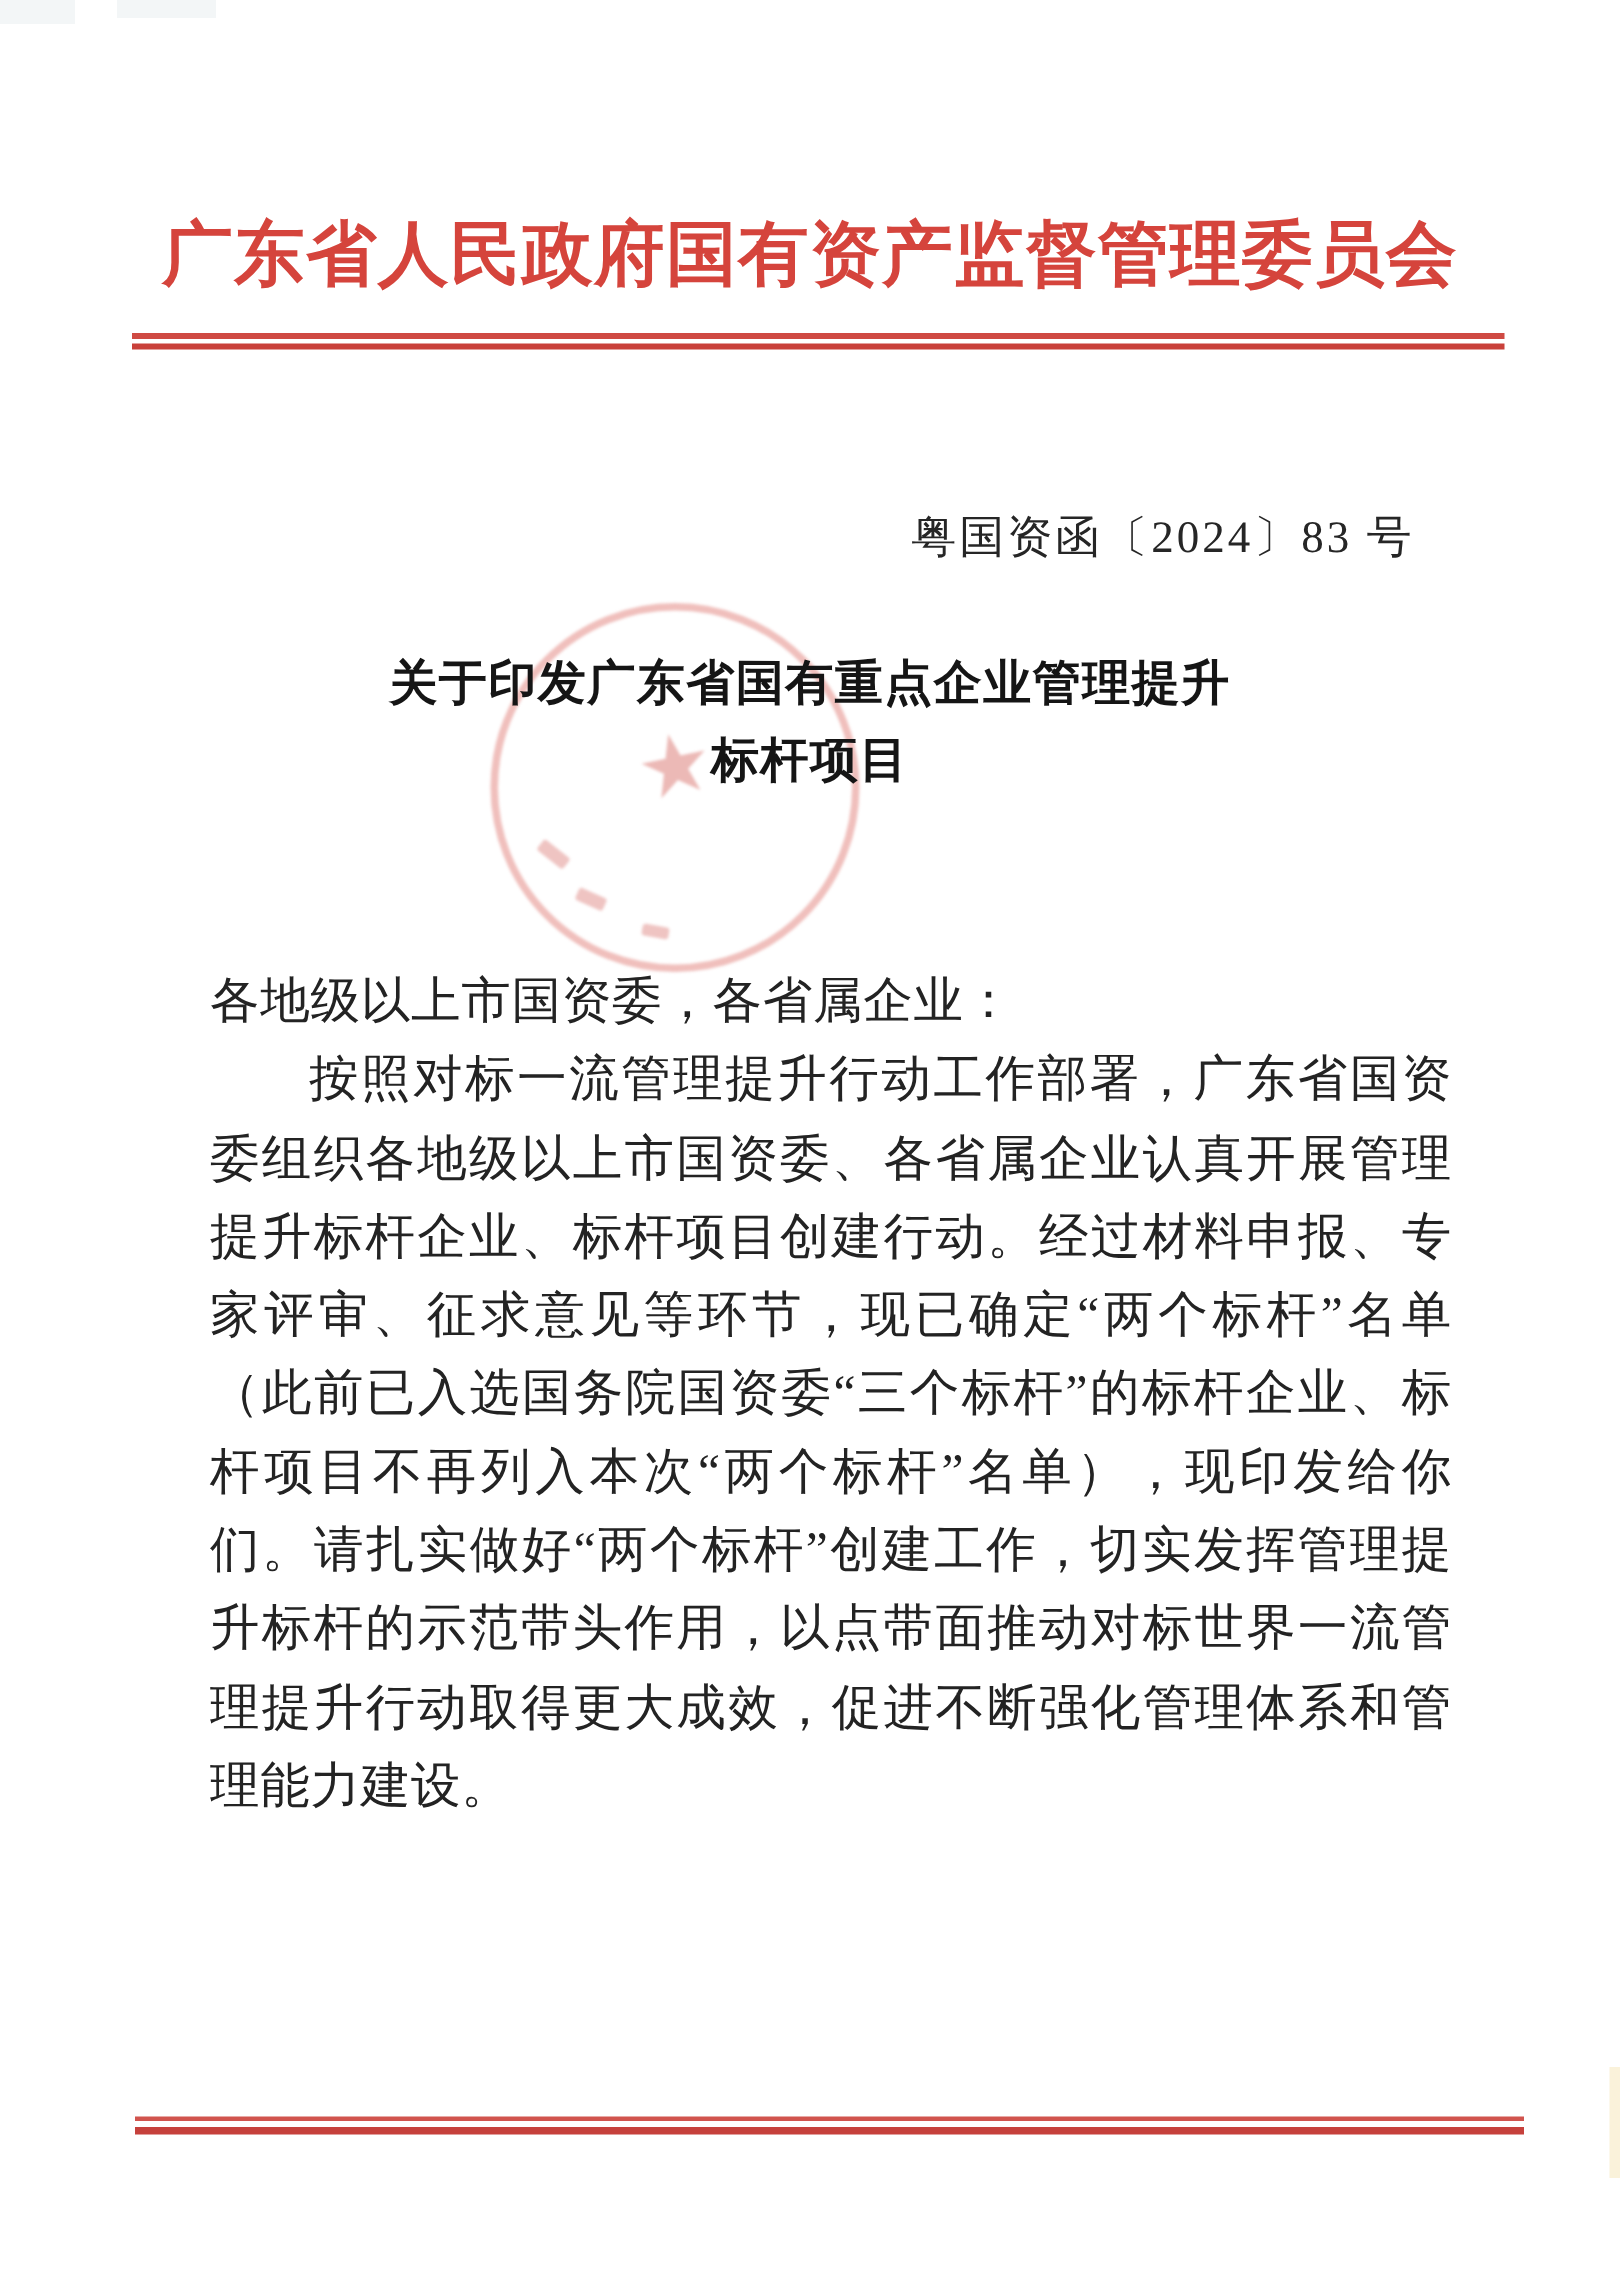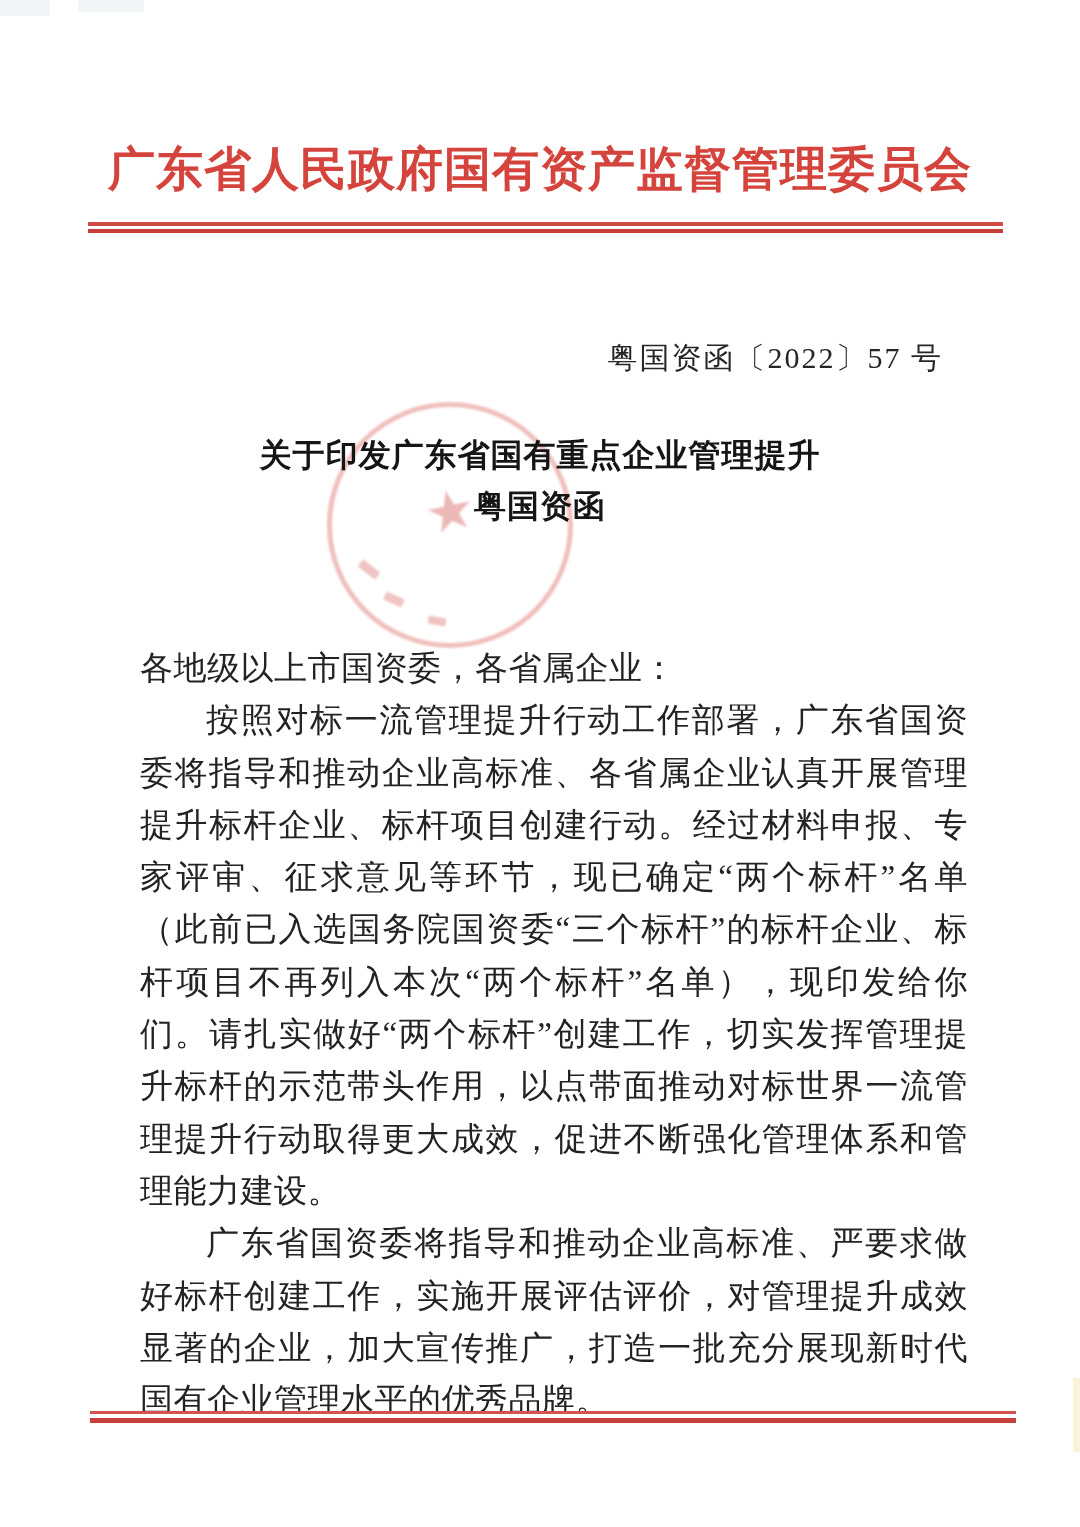--- a/index.html
+++ b/index.html
@@ -96,38 +96,37 @@
   <div class="scan-strip-right"></div>
 
   <div class="letterhead">广东省人民政府国有资产监督管理委员会</div>
 
   <div class="hrule">
     <div class="bar-thin"></div>
     <div class="bar-gap"></div>
     <div class="bar-thick"></div>
   </div>
 
-  <div class="doc-number">粤国资函〔2022〕57 号</div>
+  <div class="doc-number">粤国资函〔2024〕83 号</div>
 
   <div class="seal">
     <span class="seal-star">★</span>
     <span class="seal-mark m1"></span>
     <span class="seal-mark m2"></span>
     <span class="seal-mark m3"></span>
   </div>
 
   <div class="doc-title">
     <div>关于印发广东省国有重点企业管理提升</div>
-    <div>粤国资函</div>
+    <div>标杆项目</div>
   </div>
 
   <div class="body-text">
     <p>各地级以上市国资委，各省属企业：</p>
-    <p class="indent">按照对标一流管理提升行动工作部署，广东省国资委将指导和推动企业高标准、各省属企业认真开展管理提升标杆企业、标杆项目创建行动。经过材料申报、专家评审、征求意见等环节，现已确定“两个标杆”名单（此前已入选国务院国资委“三个标杆”的标杆企业、标杆项目不再列入本次“两个标杆”名单），现印发给你们。请扎实做好“两个标杆”创建工作，切实发挥管理提升标杆的示范带头作用，以点带面推动对标世界一流管理提升行动取得更大成效，促进不断强化管理体系和管理能力建设。</p>
-    <p class="indent">广东省国资委将指导和推动企业高标准、严要求做好标杆创建工作，实施开展评估评价，对管理提升成效显著的企业，加大宣传推广，打造一批充分展现新时代国有企业管理水平的优秀品牌。</p>
+    <p class="indent">按照对标一流管理提升行动工作部署，广东省国资委组织各地级以上市国资委、各省属企业认真开展管理提升标杆企业、标杆项目创建行动。经过材料申报、专家评审、征求意见等环节，现已确定“两个标杆”名单（此前已入选国务院国资委“三个标杆”的标杆企业、标杆项目不再列入本次“两个标杆”名单），现印发给你们。请扎实做好“两个标杆”创建工作，切实发挥管理提升标杆的示范带头作用，以点带面推动对标世界一流管理提升行动取得更大成效，促进不断强化管理体系和管理能力建设。</p>
   </div>
 
   <div class="frule">
     <div class="bar-thin"></div>
     <div class="bar-gap"></div>
     <div class="bar-thick"></div>
   </div>
 
 </div>
 

